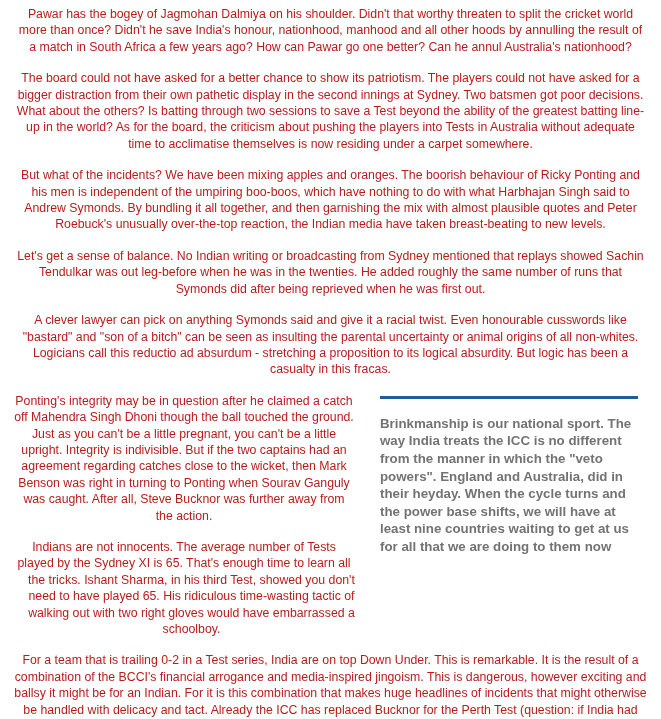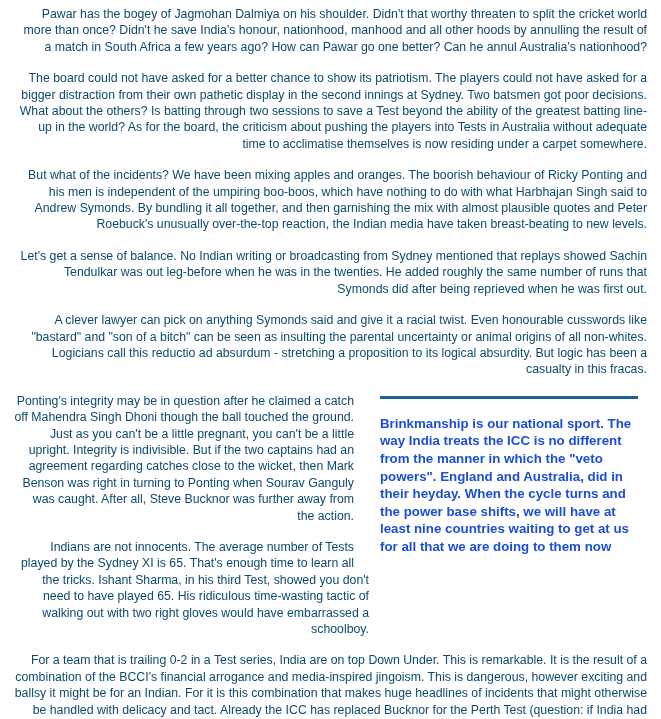--- a/index.html
+++ b/index.html
@@ -17,41 +17,41 @@
   .article {
     box-sizing: border-box;
     width: 661px;
     padding: 6px 14px 0 14px;
     position: relative;
   }
   .para {
     font-size: 12.3px;
     line-height: 16.4px;
     margin: 0 0 15px 0;
-    text-align: right;
-    color: #0c4a6e;
+    text-align: center;
+    color: #b91c1c;
   }
   
   .pullquote {
     float: right;
     width: 275px;
     margin: 3px 0 6px 18px;
     clear: right;
   }
   .pullquote .rule {
     height: 3px;
     background: #1f5c99;
     width: 258px;
     margin: 0 0 14px 8px;
   }
   .pullquote .qtext {
     font-size: 13.3px;
     line-height: 17.6px;
     font-weight: bold;
-    color: #1d4ed8;
+    color: #737373;
     text-align: left;
     margin: 16px 0 0 8px;
   }
   .wrapcol {
     overflow: hidden;
   }
   .narrow {
     
     width: 355px;
   }

